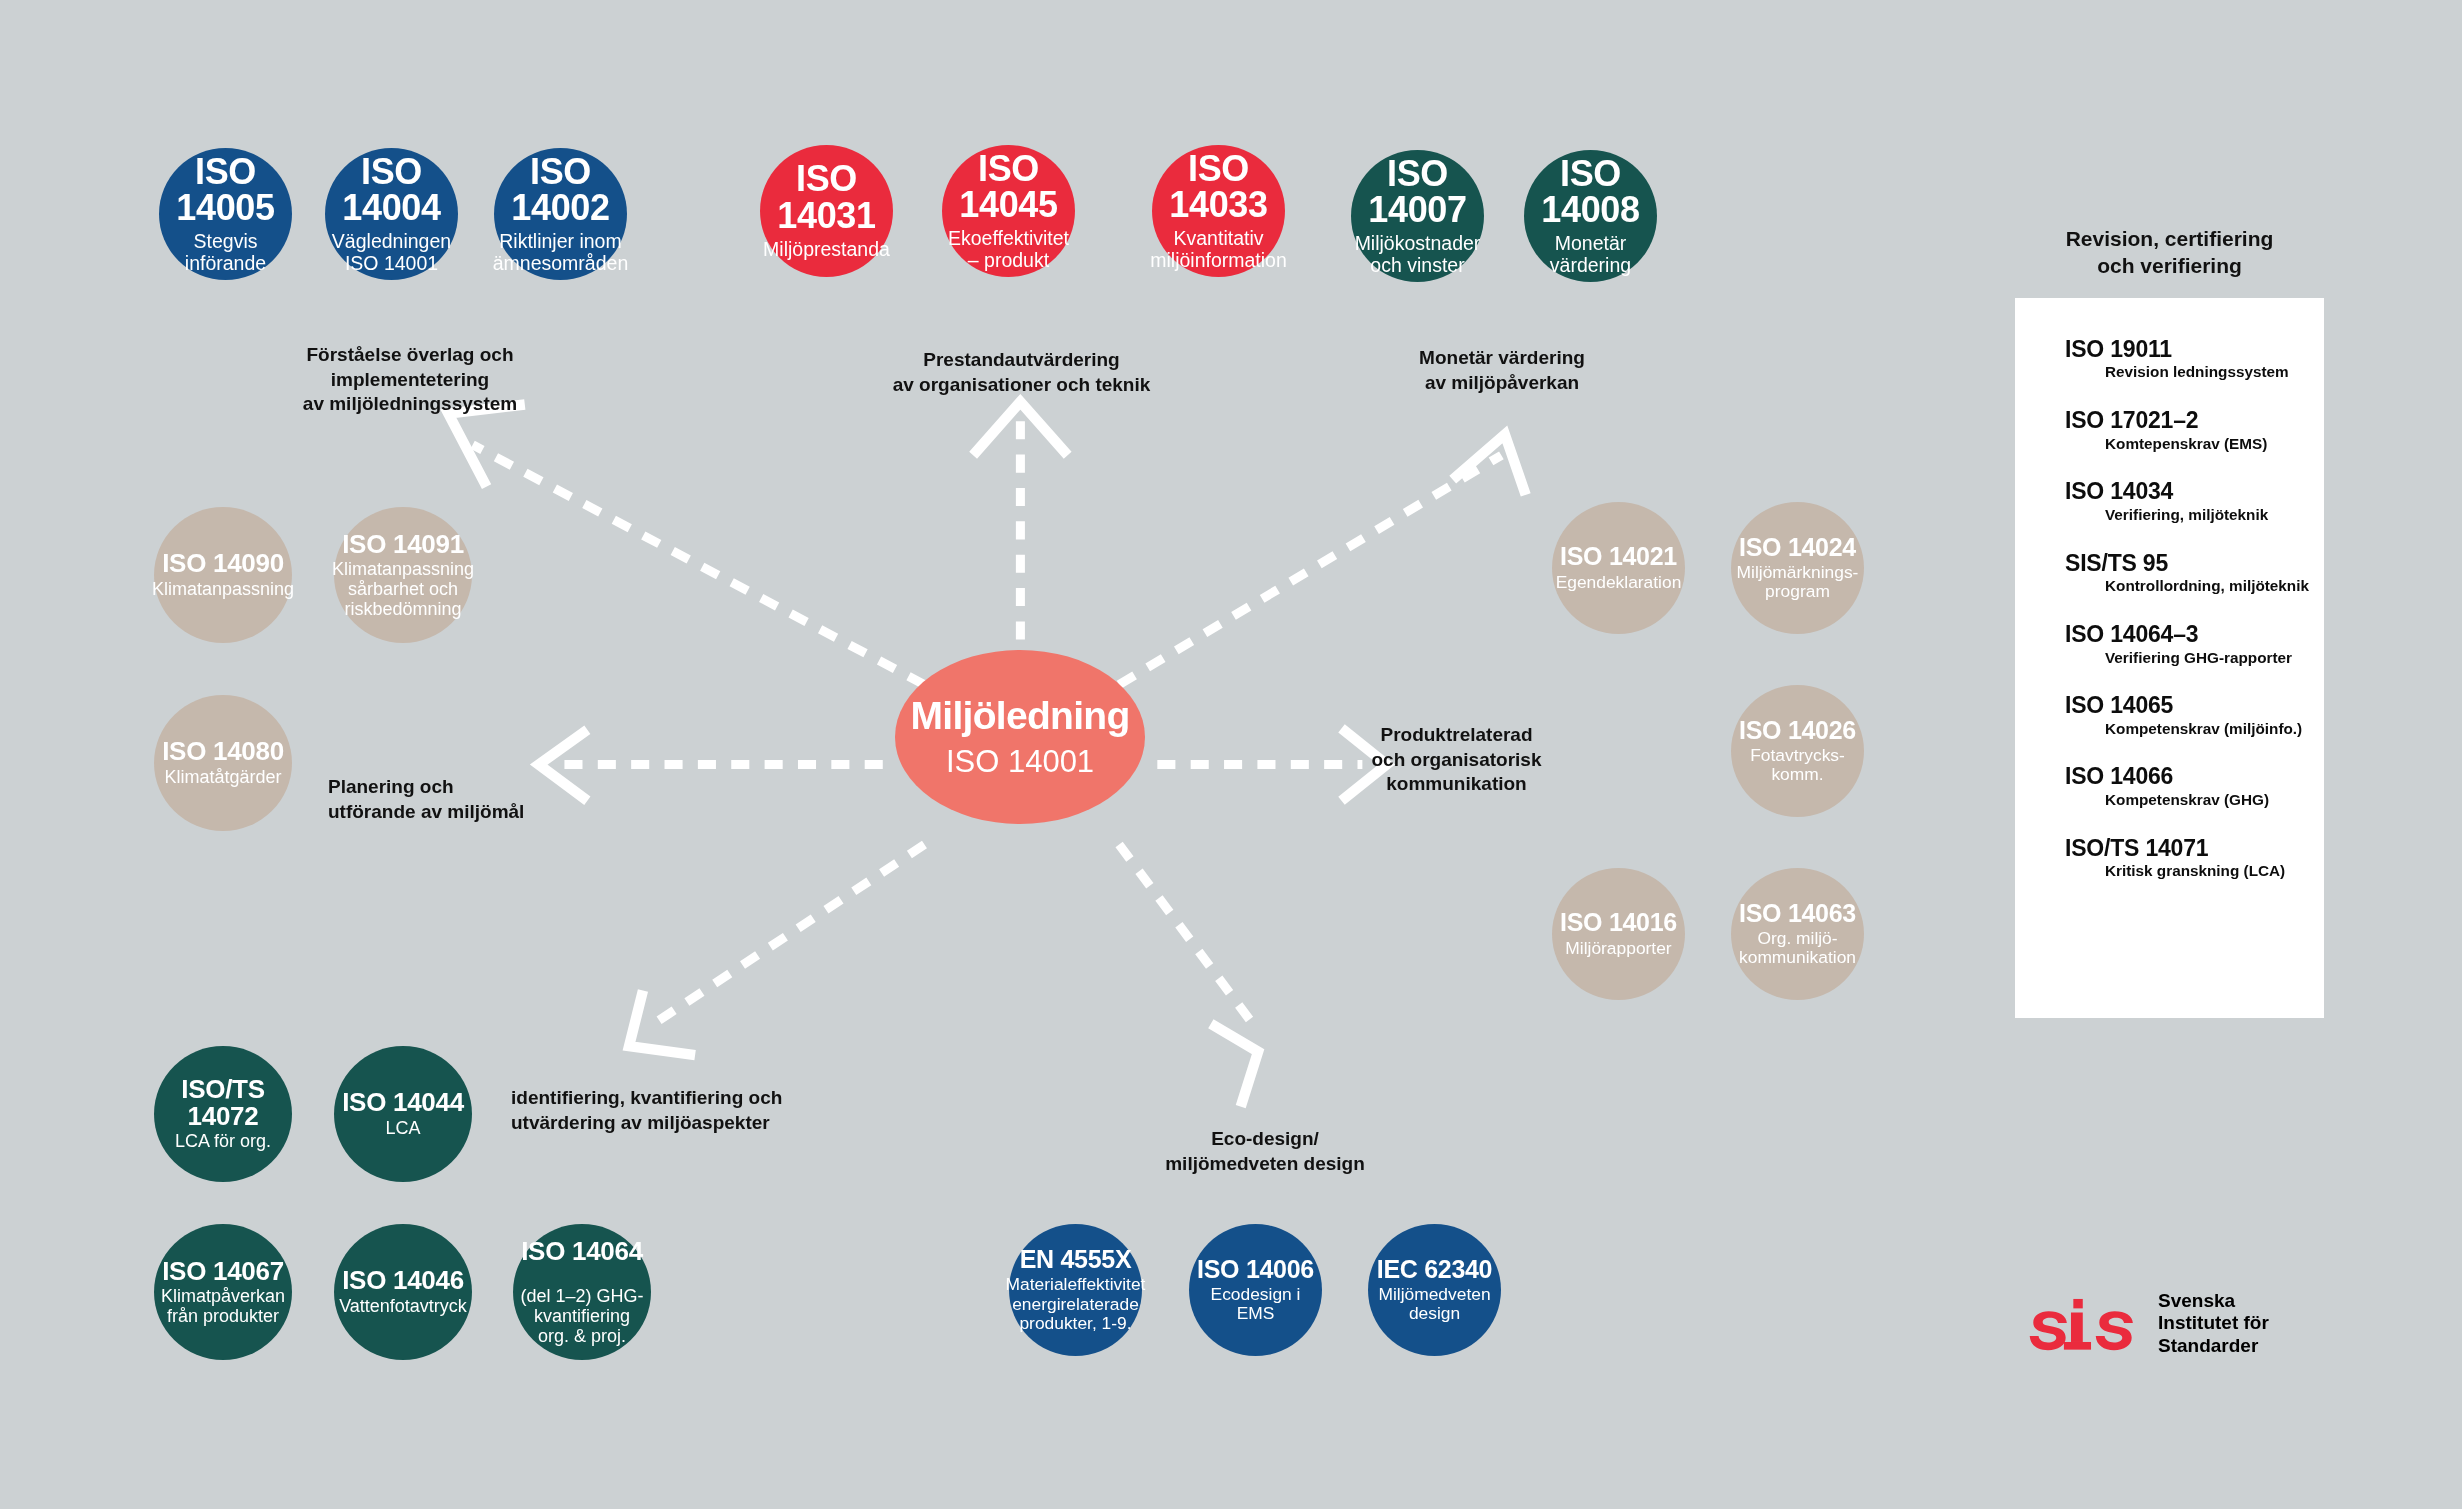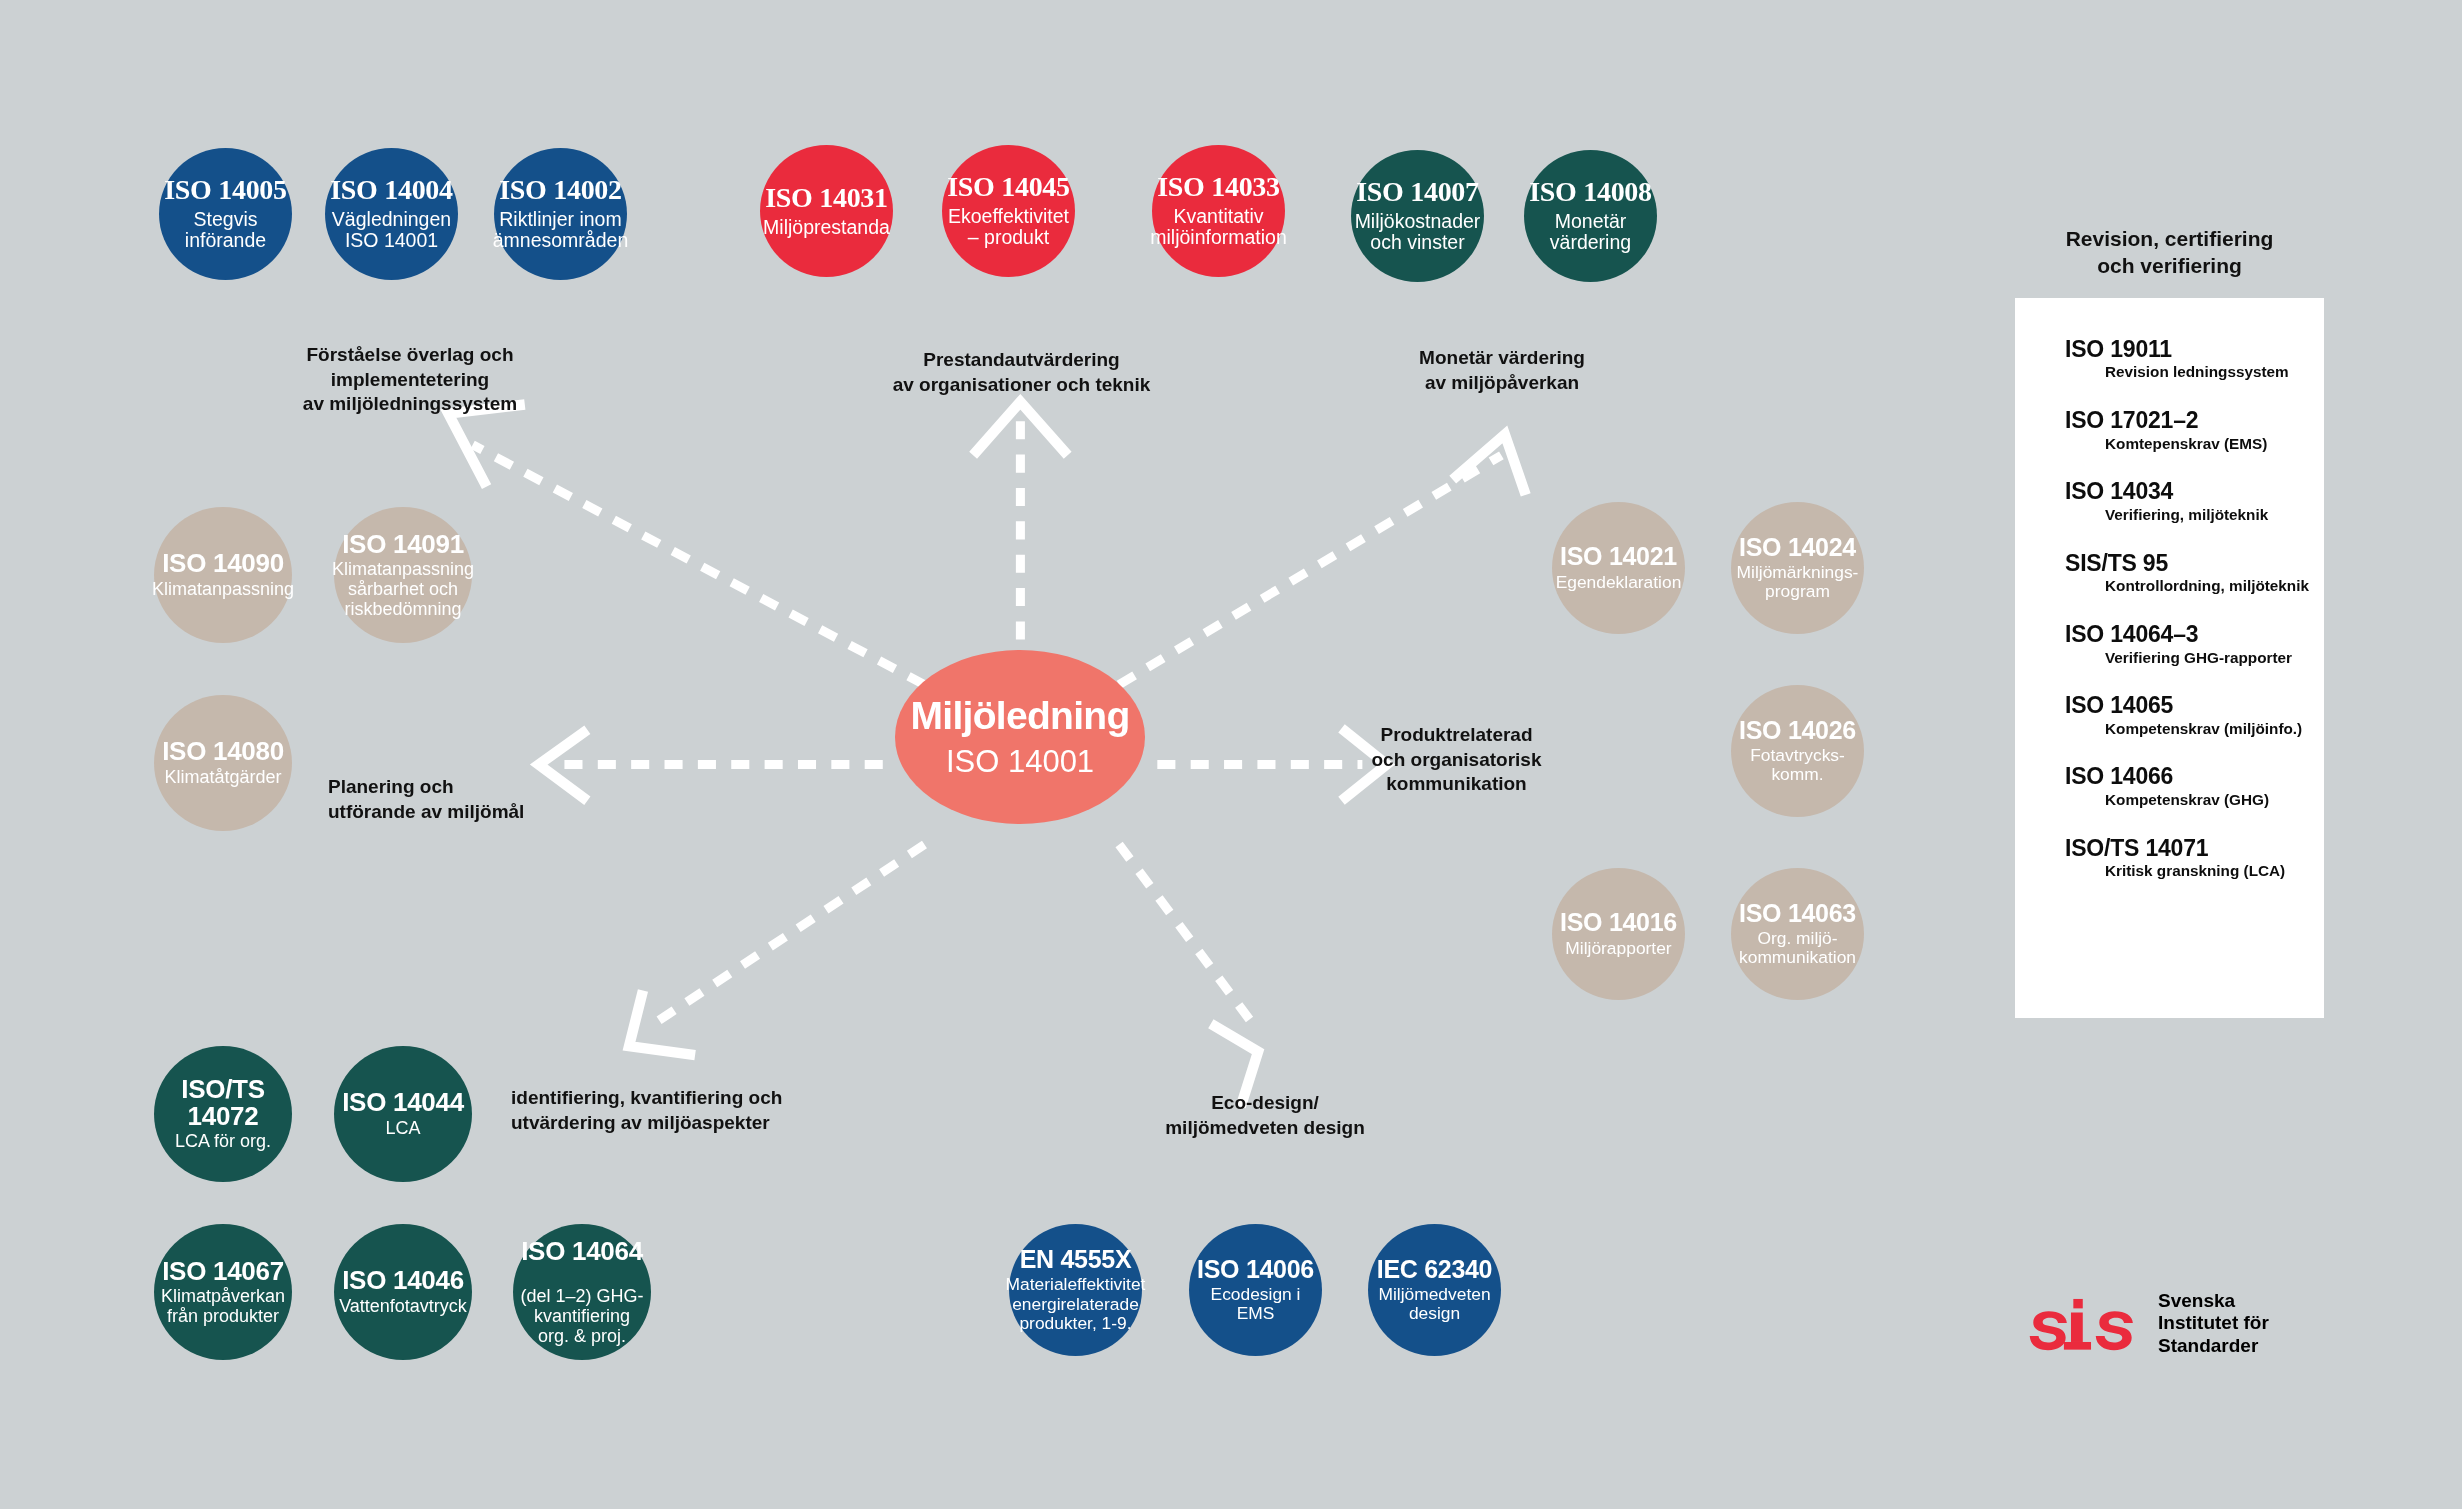--- a/index.html
+++ b/index.html
@@ -34,21 +34,21 @@
   .node .desc{
     line-height:1.1;
     font-weight:normal;
   }
   .blue  {background:#14508a;}
   .red   {background:#ea2b3d;}
   .green {background:#16544f;}
   .beige {background:#c5b8ac;}
 
   
-  .sz-top .code{font-size:28px;font-family:Liberation Serif, serif;}
+  .sz-top .code{font-size:36px;}
   .sz-top .desc{font-size:19.5px;margin-top:4.2px;}
 
   .sz-side .code{font-size:26px;}
   .sz-side .desc{font-size:18px;margin-top:2.8px;}
 
   .sz-small .code{font-size:25px;}
   .sz-small .desc{font-size:17.4px;margin-top:2.8px;}
 
   
   #center-node{
@@ -276,21 +276,21 @@
   </div>
   <div class="node blue sz-small" style="left:1189px;top:1224px;width:133px;height:132px;">
     <div class="code" style="white-space: pre-line;">ISO 14006</div>
     <div class="desc" style="white-space: pre-line;">Ecodesign i EMS</div>
   </div>
   <div class="node blue sz-small" style="left:1368px;top:1224px;width:133px;height:132px;">
     <div class="code" style="white-space: pre-line;">IEC 62340</div>
     <div class="desc" style="white-space: pre-line;">Miljömedveten
 design</div>
   </div>
-  <div class="caption" style="left: 1119px; top: 1091px; width: 292px; white-space: pre-line;">Eco-design/
+  <div class="caption" style="left: 1119px; top: 1127px; width: 292px; white-space: pre-line;">Eco-design/
 miljömedveten design</div>
 
   <div id="panel">
     <div id="panel-head" style="white-space: pre-line;">Revision, certifiering
 och verifiering</div>
     <div id="panel-list">
 
       <div class="panel-item">
         <div class="p-code">ISO 19011</div>
         <div class="p-desc">Revision ledningssystem</div>

